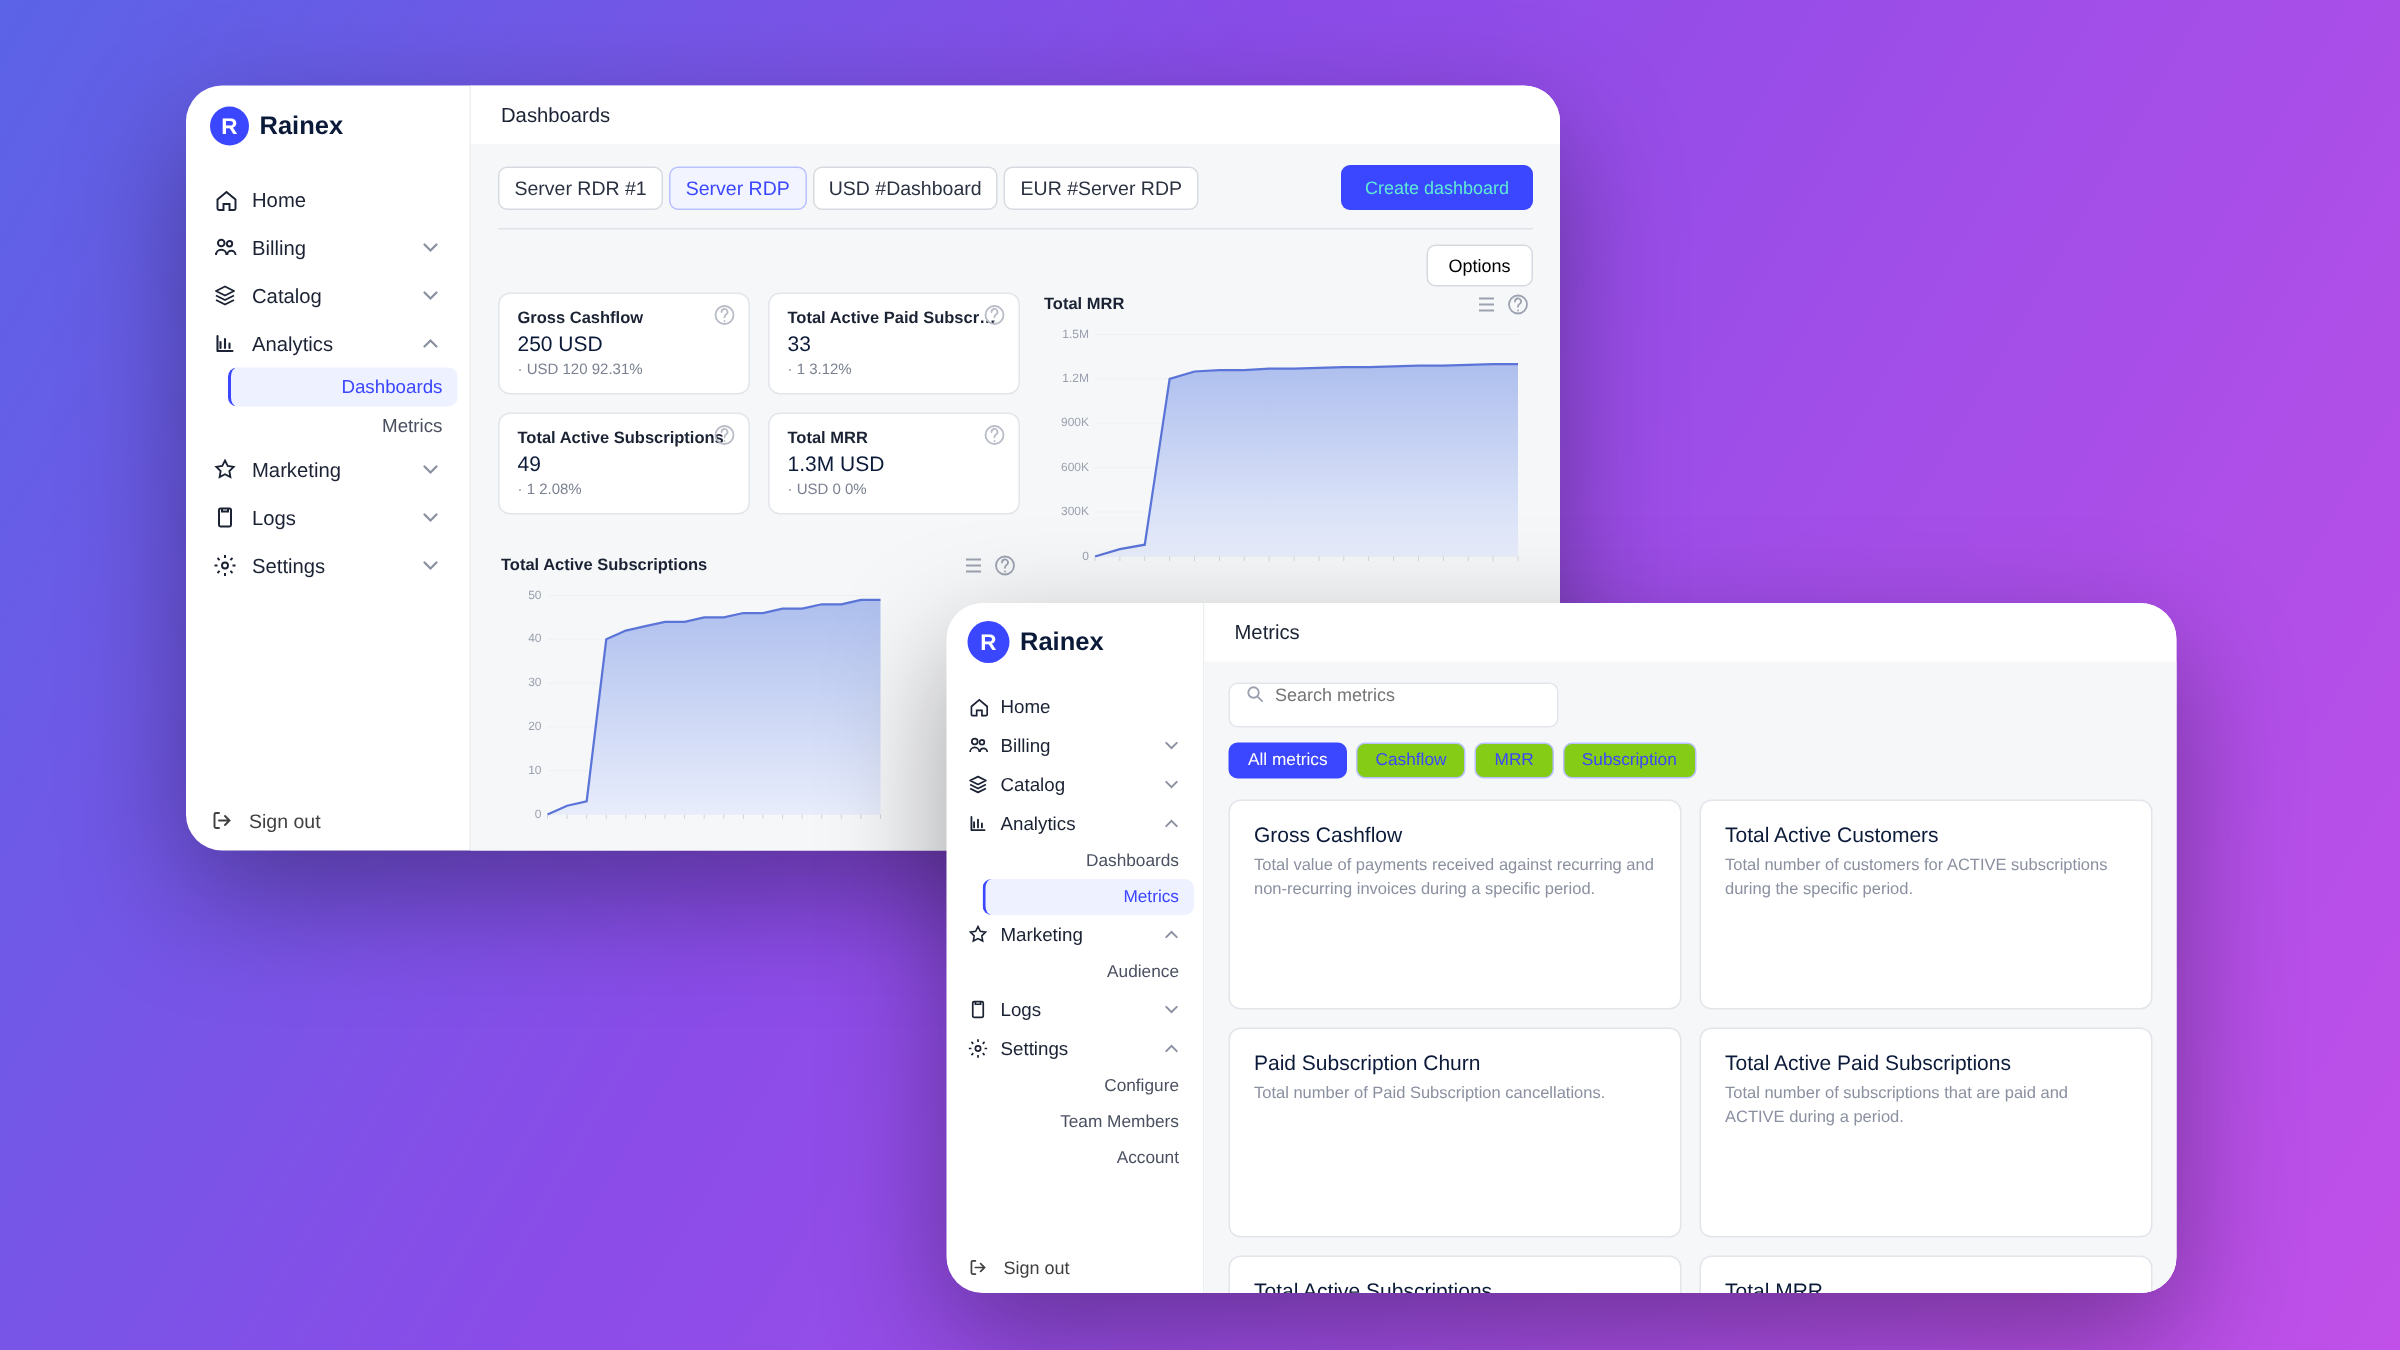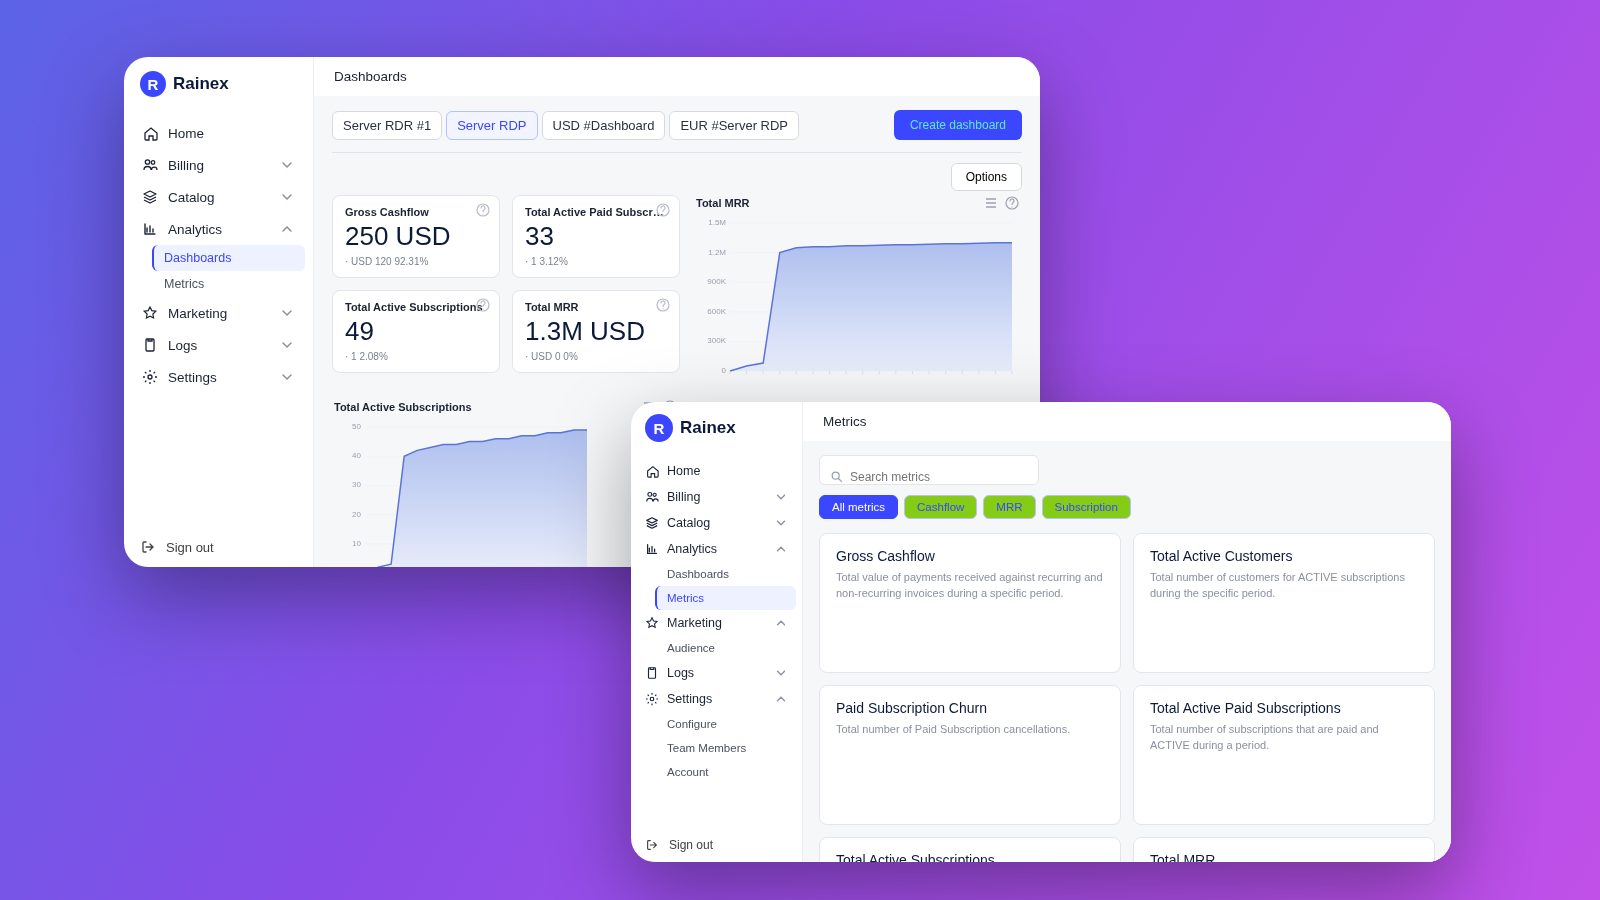--- a/index.html
+++ b/index.html
@@ -22,21 +22,21 @@
   .win-b { left: 631px; top: 402px; width: 820px; height: 460px; }
 
   
   .sidebar { width: 190px; flex-shrink: 0; border-right: 1px solid #eceef0; display:flex; flex-direction:column; }
   .win-b .sidebar { width: 172px; }
   .logo-row { display:flex; align-items:center; padding: 14px 16px; gap:7px; }
   .win-b .logo-row { padding: 12px 14px; }
   .logo-mark { width:26px; height:26px; border-radius:50%; background:#3b46ff; color:#fff; display:flex; align-items:center; justify-content:center; font-weight:700; font-size:15px; }
   .logo-text { font-size:17px; font-weight:700; color:#0c1a3a; }
   .win-b .logo-mark { width:28px; height:28px; }
-  .nav { flex:1; padding: 6px 8px; font-size:13.5px; color:#1a2233; overflow:hidden; }
+  .nav { flex:1; padding: 6px 8px; font-size:13.5px; color:#1a2233; overflow:hidden;text-align:right; }
   .win-b .nav { font-size:12.5px; padding:4px 6px; }
   .nav-item { display:flex; align-items:center; padding:8px 10px; border-radius:6px; gap:10px; cursor:pointer; }
   .win-b .nav-item { padding:6px 8px; gap:8px; }
   .nav-item .chev { margin-left:auto; color:#8a90a0; }
   .nav-sub { padding-left:22px; font-size:12.5px; color:#4a5060; }
   .win-b .nav-sub { font-size:11.5px; padding-left:20px; }
   .nav-sub .sub-item { padding:6px 10px; border-radius:6px; cursor:pointer; }
   .sub-item.active { background:#eef1ff; color:#3b46ff; border-left:2px solid #3b46ff; margin-left:-2px; }
   .win-b .sub-item.active { border-left:2px solid #3b46ff; }
   .ico { width:16px; height:16px; flex-shrink:0; }
@@ -54,36 +54,36 @@
   .dtab.active { color:#3b46ff; border-color:#b8c0ff; background:#f2f4ff; }
   .btn-primary { margin-left:auto; background:#3b46ff; color:#5eead4; border:none; border-radius:6px; padding:8px 16px; font-size:12px; cursor:pointer; }
   .divider { height:1px; background:#dfe3ea; margin:12px 0 10px; }
   .options-row { display:flex; }
   .btn-outline { margin-left:auto; background:#fff; border:1px solid #d6dae0; border-radius:6px; padding:6px 14px; font-size:12px; cursor:pointer; }
   .dash-grid { display:flex; gap:14px; margin-top:4px; }
   .kpi-col { display:flex; flex-direction:column; gap:12px; width:348px; }
   .kpi-row { display:flex; gap:12px; }
   .kpi { background:#fff; border:1px solid #e2e5ea; border-radius:8px; padding:10px 12px; flex:1; position:relative; }
   .kpi-title { font-size:11px; color:#1a2233; font-weight:600; }
-  .kpi-val { font-size:26px; color:#0c1a3a; margin-top:3px; }
+  .kpi-val { font-size:14px; color:#0c1a3a; margin-top:3px; }
   .kpi-sub { font-size:10px; color:#7a8090; margin-top:4px; }
   .qmark { position:absolute; top:6px; right:8px; color:#b8bcc6; font-size:10px; }
   .chart-col { flex:1; }
   .chart-head { font-size:11px; color:#1a2233; font-weight:600; padding:0 2px 6px; display:flex; align-items:center; }
   .chart-icons { margin-left:auto; display:flex; gap:4px; color:#9da2b0; font-size:11px; }
   .chart-area { position:relative; height:172px; }
   .chart-bottom-section { margin-top:14px; }
   .chart-box2 { position:relative; height:170px; width:262px; }
   svg.chart { width:100%; height:100%; }
   .area-fill { fill:url(#grad1); }
   .area-line { fill:none; stroke:#5b74d8; stroke-width:1.5; }
 
   
   .win-b .content { background:#f6f7f9; padding:14px 16px; }
-  .search-box { background:#fff; border:1px solid #e2e5ea; border-radius:6px; padding:0 10px; width:220px; height:30px; display:flex; align-items:flex-end; gap:6px; }
+  .search-box { background:#fff; border:1px solid #e2e5ea; border-radius:6px; padding:0 10px; width:220px; height:30px; display:flex; align-items:flex-start; gap:6px; }
   .search-box input { border:none; outline:none; font-size:12px; flex:1; color:#333; }
   .filter-row { display:flex; gap:6px; margin-top:10px;text-align:right; }
   .chip { border:1px solid #b8c0ff; color:#3b46ff; background:#84cc16; border-radius:6px; padding:5px 12px; font-size:11.5px; cursor:pointer; }
   .chip.active { background:#3b46ff; color:#fff; border-color:#3b46ff; }
   .metrics-grid { display:grid; grid-template-columns: 1fr 1fr; gap:12px; margin-top:14px; }
   .mcard { background:#fff; border:1px solid #e2e5ea; border-radius:8px; padding:14px 16px; min-height:140px; }
   .mcard h4 { font-size:14px; color:#0c1a3a; font-weight:500; margin-bottom:6px; }
   .mcard p { font-size:11px; color:#8a90a0; line-height:1.45; }
   .mcard.short { min-height:48px; }
   .mcard.short h4 { margin:0; }

